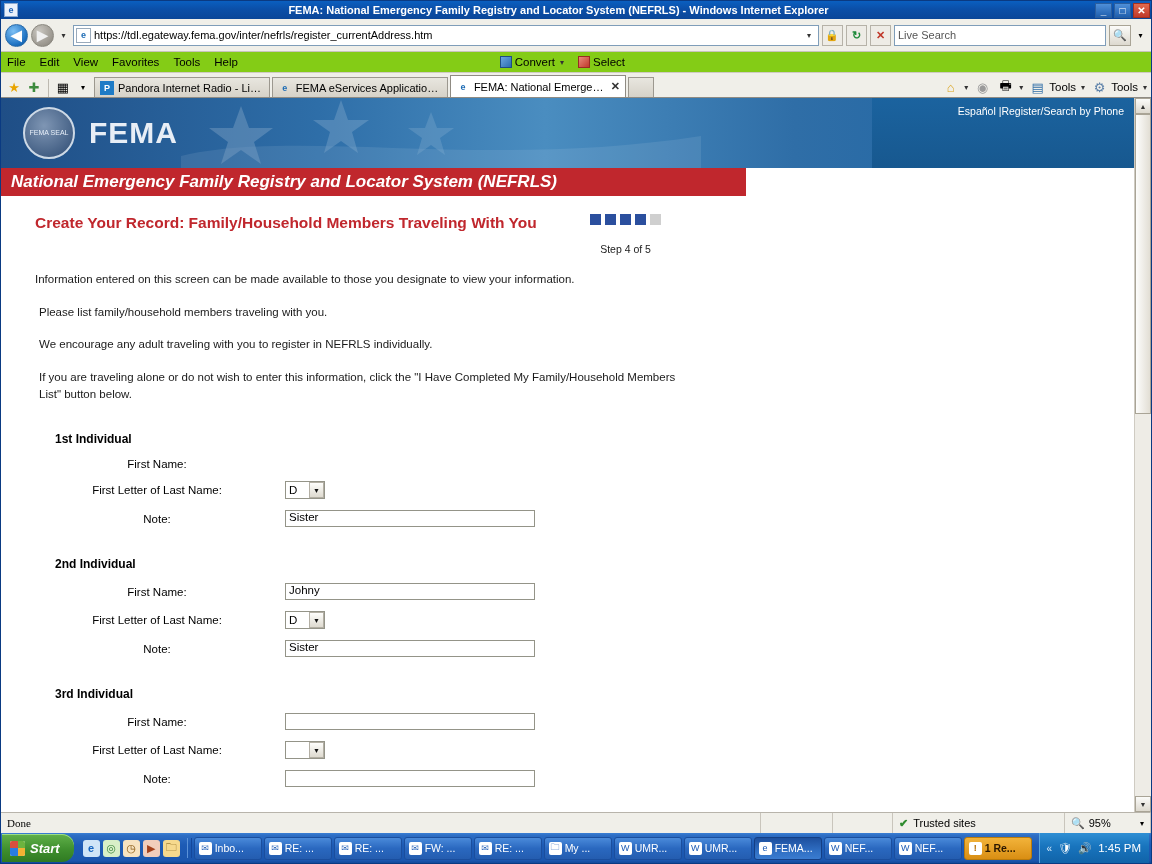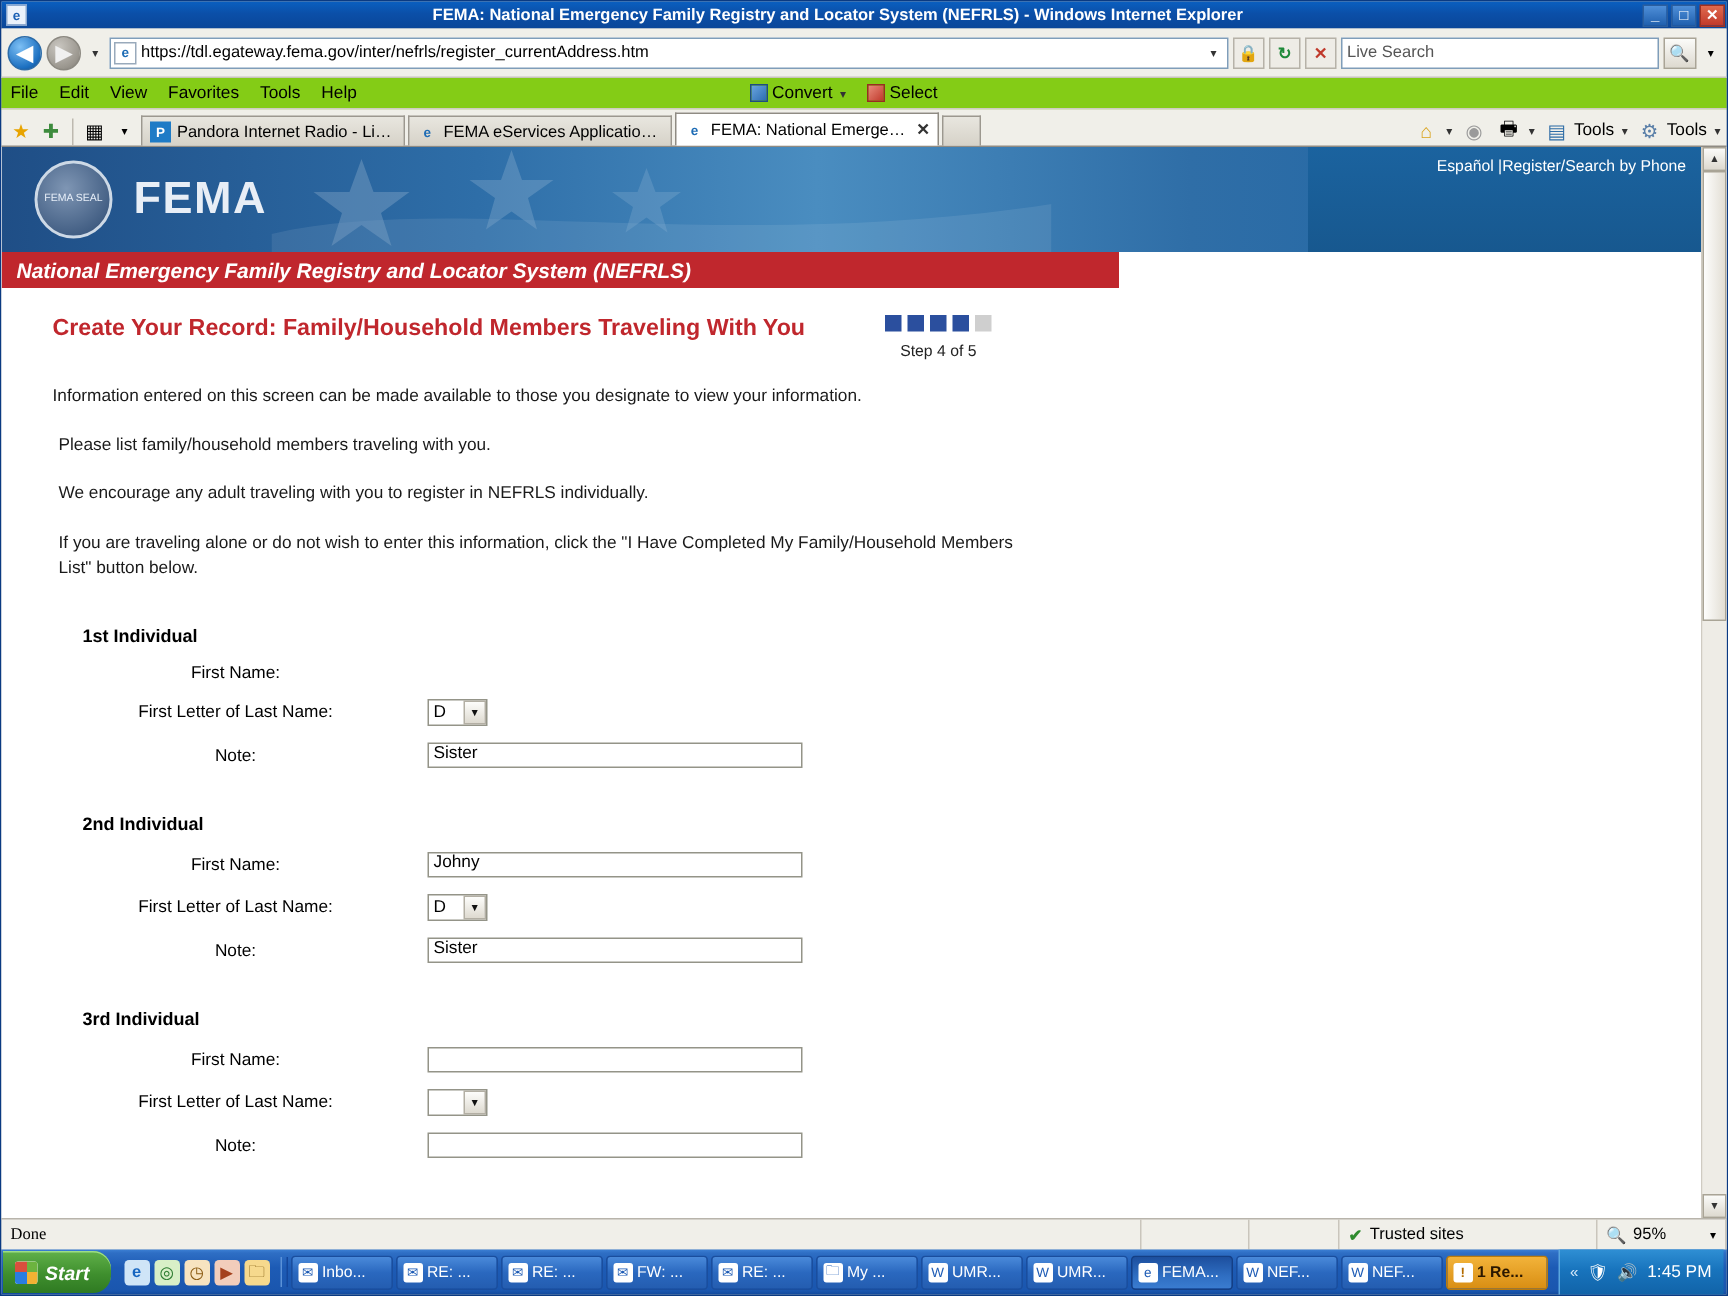--- a/index.html
+++ b/index.html
@@ -245,21 +245,21 @@
     background: linear-gradient(to bottom,#1b639f,#17588f);
     color: #ffffff;
     font-size: 10.5px;
     padding: 7px 10px 0 0;
     text-align: right;
     box-sizing: border-box;
   }
   .red-bar {
     background: #c0272d;
     color: #ffffff;
-    font-size: 14px;
+    font-size: 17px;
     font-style: italic;
     font-weight: bold;
     padding: 4px 0 4px 10px;
     width: 745px;
     box-sizing: border-box;
   }
   .content { padding: 18px 0 0 34px; }
   .headline {
     color: #c0272d;
     font-size: 15.5px;
@@ -269,21 +269,21 @@
   }
   .step-wrap {
     display: inline-block;
     vertical-align: top;
     margin-left: 50px;
     text-align: center;
   }
   .step-dots { display: flex; gap: 4px; }
   .dot { width: 11px; height: 11px; background: #2b4f9e; }
   .dot.off { background: #cfcfcf; }
-  .step-label { font-size: 10.5px; color: #222; margin-top: 7px; }
+  .step-label { font-size: 10.5px; color: #222; margin-top: 18px; }
   .para { font-size: 11.5px; color: #1a1a1a; margin: 16px 0 0 0; max-width: 640px; line-height: 1.45; }
   .para.indent { margin-left: 4px; }
   .sec-title { font-size: 12px; font-weight: bold; color: #000; margin: 30px 0 12px 20px; }
   .field-row {
     display: flex;
     align-items: center;
     margin-bottom: 11px;
   }
   .field-label {
     width: 250px;

